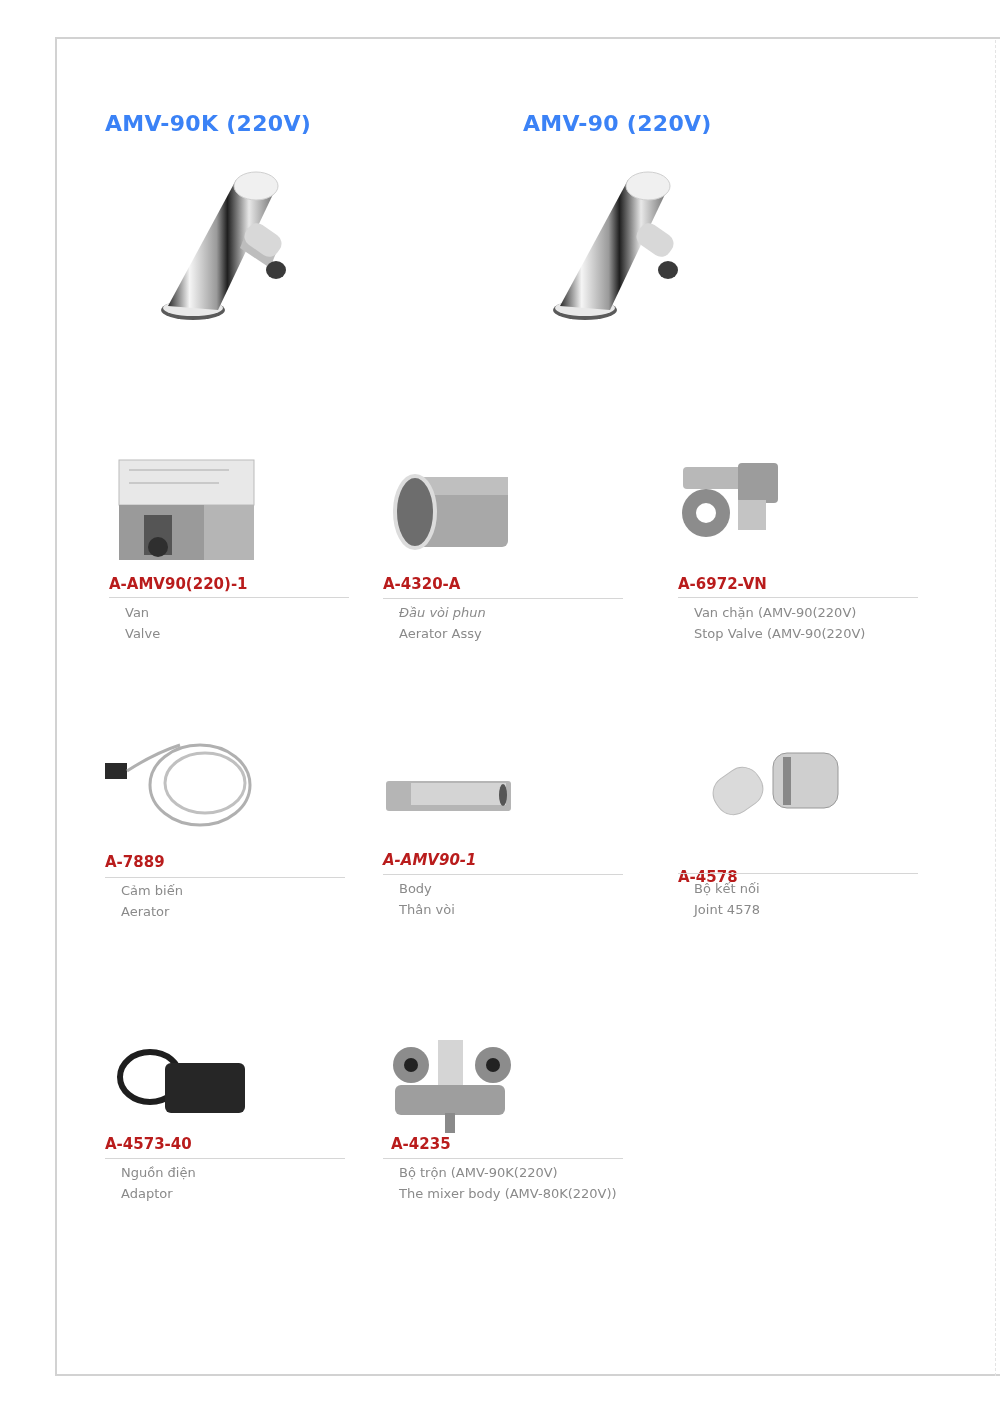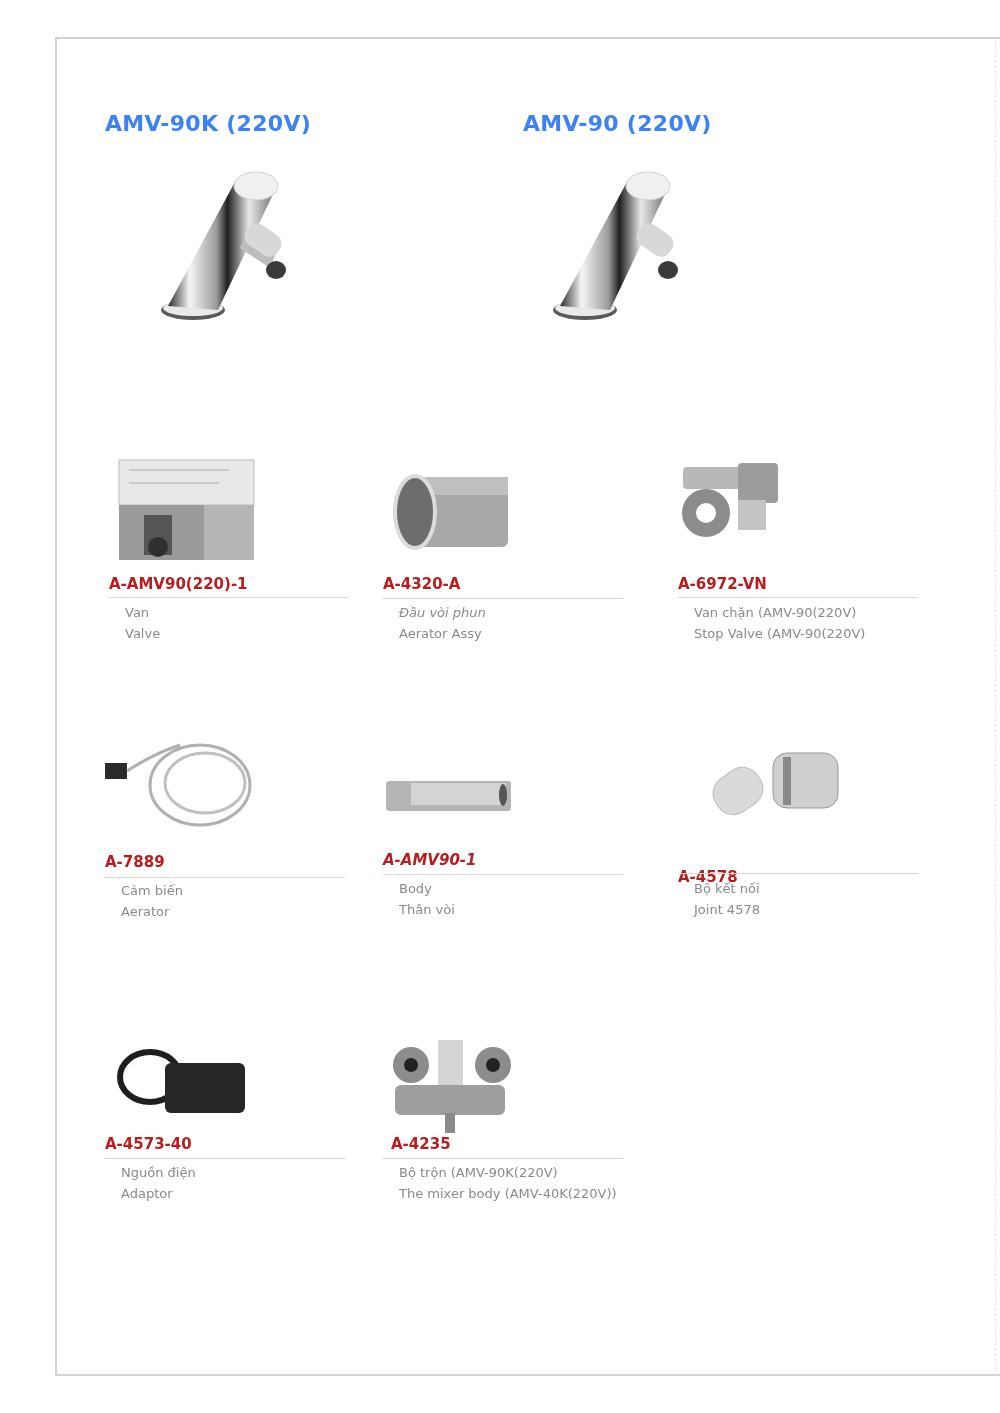--- a/index.html
+++ b/index.html
@@ -178,14 +178,14 @@
       <circle cx="28" cy="30" r="7" fill="#222"></circle>
     <circle cx="110" cy="30" r="18" fill="#8c8c8c"></circle>
       <circle cx="110" cy="30" r="7" fill="#222"></circle>
     <rect x="55" y="5" width="25" height="45" fill="#d5d5d5"></rect>
     <rect x="12" y="50" width="110" height="30" rx="6" fill="#9e9e9e"></rect>
     <rect x="62" y="78" width="10" height="20" fill="#8a8a8a"></rect>
   </svg>
   <div class="code" style="top:125px;margin-left:8px;">A-4235</div>
   <div class="rule" style="top:148px;"></div>
   <div class="vi" style="top:155px;">Bộ trộn (AMV-90K(220V)</div>
-  <div class="en" style="top:176px;">The mixer body (AMV-40K(220V))</div>
+  <div class="en" style="top:176px;">The mixer body (AMV-80K(220V))</div>
 </div>
 
 </body></html>

